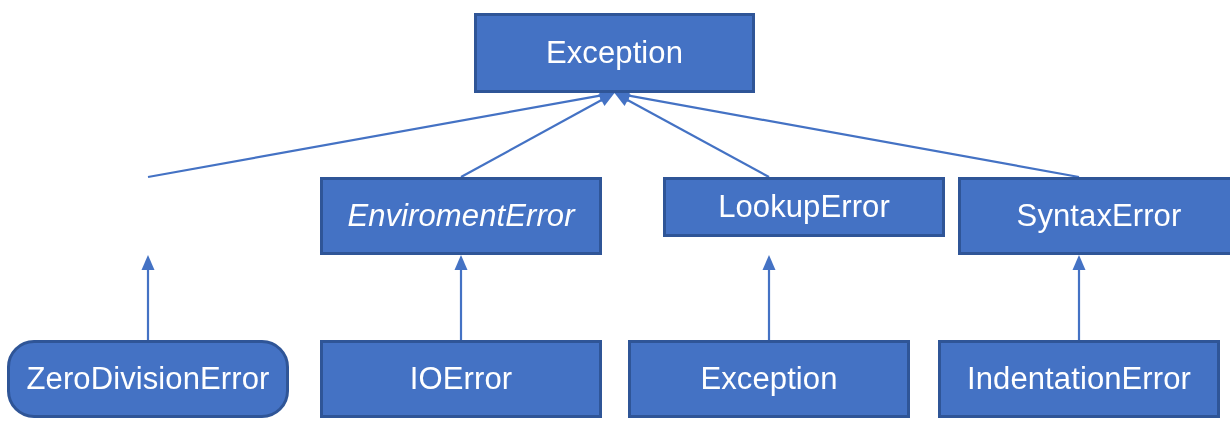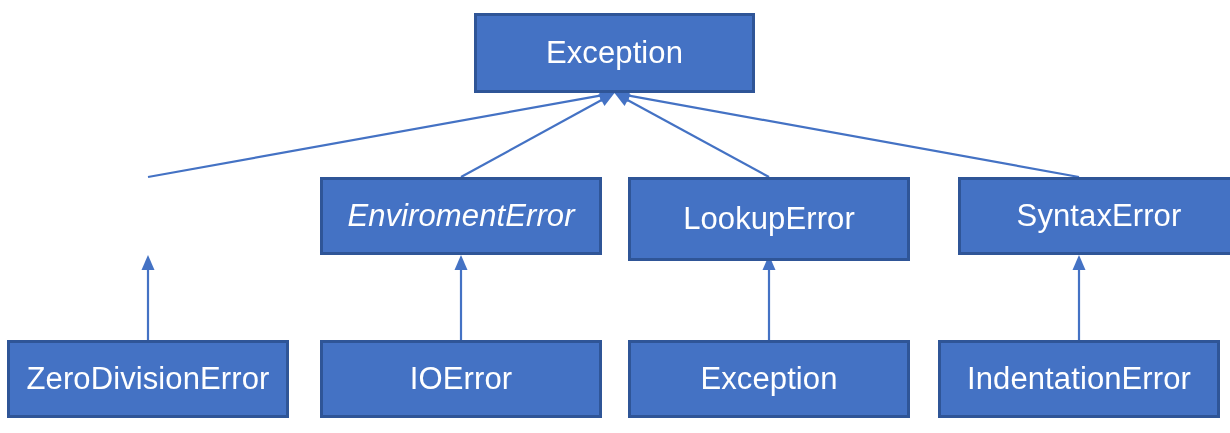--- a/index.html
+++ b/index.html
@@ -72,28 +72,28 @@
       </g>
   </svg>
 
   <div class="node-box" id="node-exception" style="left: 474px; top: 13px; width: 281px; height: 80px; background: rgb(68, 114, 196); border-color: rgb(47, 85, 151);">
     <span class="node-label" style="color: rgb(255, 255, 255);">Exception</span>
   </div>
 
   <div class="node-box" id="node-enviroment-error" style="left: 320px; top: 177px; width: 282px; height: 78px; background: rgb(68, 114, 196); border-color: rgb(47, 85, 151); font-style: italic;">
     <span class="node-label" style="color: rgb(255, 255, 255);">EnviromentError</span>
   </div>
-  <div class="node-box" id="node-lookup-error" style="left: 628px; top: 177px; width: 282px; height: 84px; background: rgb(68, 114, 196); border-color: rgb(47, 85, 151);">
+  <div class="node-box" id="node-lookup-error" style="left: 663px; top: 177px; width: 282px; height: 60px; background: rgb(68, 114, 196); border-color: rgb(47, 85, 151);">
     <span class="node-label" style="color: rgb(255, 255, 255);">LookupError</span>
   </div>
   <div class="node-box" id="node-syntax-error" style="left: 938px; top: 177px; width: 282px; height: 78px; background: rgb(68, 114, 196); border-color: rgb(47, 85, 151); margin-left: 20px;">
     <span class="node-label" style="color: rgb(255, 255, 255);">SyntaxError</span>
   </div>
 
-  <div class="node-box" id="node-zero-division-error" style="left: 7px; top: 340px; width: 282px; height: 78px; background: rgb(68, 114, 196); border-color: rgb(47, 85, 151);">
+  <div class="node-box" id="node-zero-division-error" style="left: 7px; top: 340px; width: 282px; height: 78px; background: rgb(68, 114, 196); border-color: rgb(47, 85, 151); border-radius: 27px;">
     <span class="node-label" style="color: rgb(255, 255, 255);">ZeroDivisionError</span>
   </div>
   <div class="node-box" id="node-io-error" style="left: 320px; top: 340px; width: 282px; height: 78px; background: rgb(68, 114, 196); border-color: rgb(47, 85, 151);">
     <span class="node-label" style="color: #ffffff;">IOError</span>
   </div>
   <div class="node-box" id="node-index-error" style="left: 628px; top: 340px; width: 282px; height: 78px; background: rgb(68, 114, 196); border-color: rgb(47, 85, 151);">
     <span class="node-label" style="color: rgb(255, 255, 255);">Exception</span>
   </div>
   <div class="node-box" id="node-indentation-error" style="left: 938px; top: 340px; width: 282px; height: 78px; background: rgb(68, 114, 196); border-color: rgb(47, 85, 151);">
     <span class="node-label" style="color: rgb(255, 255, 255);">IndentationError</span>

